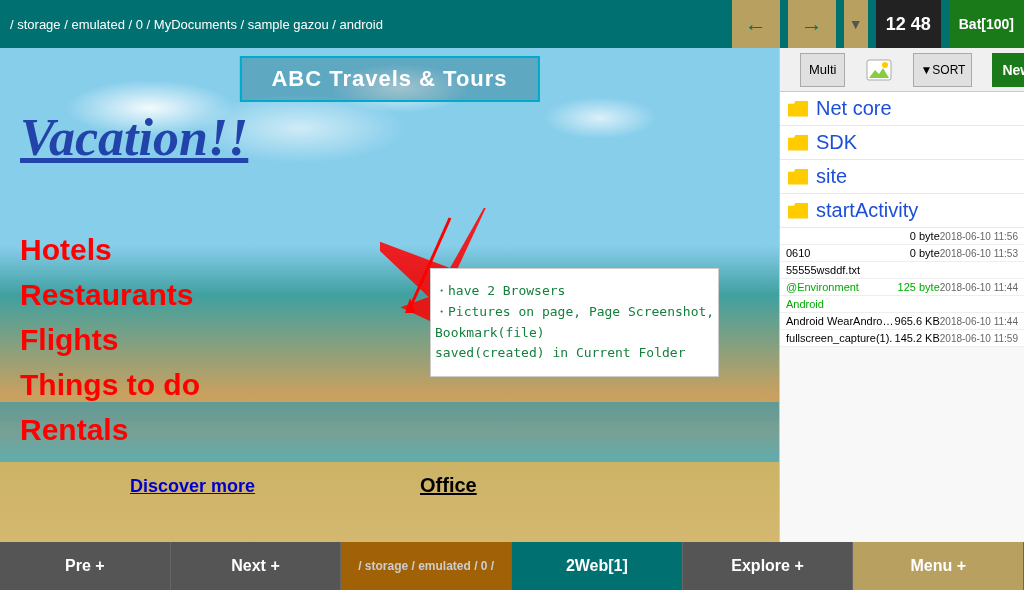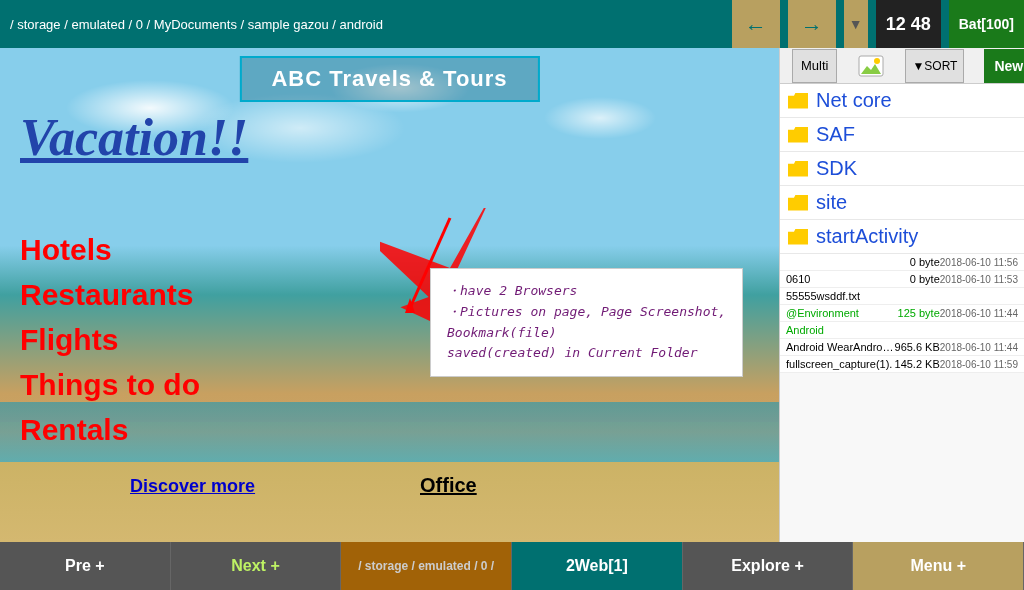--- a/index.html
+++ b/index.html
@@ -175,48 +175,47 @@
       pointer-events: none;
     }
 
     
     #tooltip-box {
       position: absolute;
       top: 220px;
       left: 430px;
       background: white;
       border: 1px solid #ccc;
-      padding: 12px 16px;
+      padding: 12px 4px;
       font-size: 13px;
       font-family: monospace;
-      color: #701a75;
+      color: #15803d;
       line-height: 1.6;
       z-index: 10;
       max-width: 340px;
-      font-style: italic;
     }
 
     
     #right-panel {
       width: 245px;
       height: 494px;
       background: #f0f0f0;
       border-left: 1px solid #ccc;
       overflow: hidden;
       display: flex;
       flex-direction: column;
     }
 
     #right-toolbar {
       display: flex;
       align-items: center;
-      height: 36px;
+      height: 44px;
       background: #f0f0f0;
       border-bottom: 1px solid #ccc;
-      padding: 0 12px;
+      padding: 0 20px;
       gap: 20px;
     }
 
     #multi-btn {
       background: #e0e0e0;
       border: 1px solid #aaa;
       padding: 4px 8px;
       font-size: 13px;
       cursor: pointer;
       height: 34px;
@@ -313,21 +312,21 @@
       flex: 1;
       display: flex; align-items: center; justify-content: center;
       font-size: 16px;
       font-weight: bold;
       cursor: pointer;
       border: none;
       border-right: 1px solid #666;
     }
 
     #btn-pre { background: #555; color: white; }
-    #btn-next { background: #555; color: #bef264; }
+    #btn-next { background: #555; color: #ffffff; }
     #btn-path { background: #a16207; color: #ccc; font-size: 12px; }
     #btn-2web { background: #007070; color: white; }
     #btn-explore { background: #555; color: white; }
     #btn-menu { background: #b8a060; color: white; }
 
     
     #beach-water {
       position: absolute;
       bottom: 80px;
       left: 0; right: 0;
@@ -414,24 +413,20 @@
       </button>
     </div>
 
     <div id="folder-list">
       <div class="folder-item">
         <div class="folder-icon"></div>
         <span class="folder-name">Net core</span>
       </div>
       <div class="folder-item">
         <div class="folder-icon"></div>
-        <span class="folder-name">SAF</span>
-      </div>
-      <div class="folder-item">
-        <div class="folder-icon"></div>
         <span class="folder-name">SDK</span>
       </div>
       <div class="folder-item">
         <div class="folder-icon"></div>
         <span class="folder-name">site</span>
       </div>
       <div class="folder-item">
         <div class="folder-icon"></div>
         <span class="folder-name">startActivity</span>
       </div>

